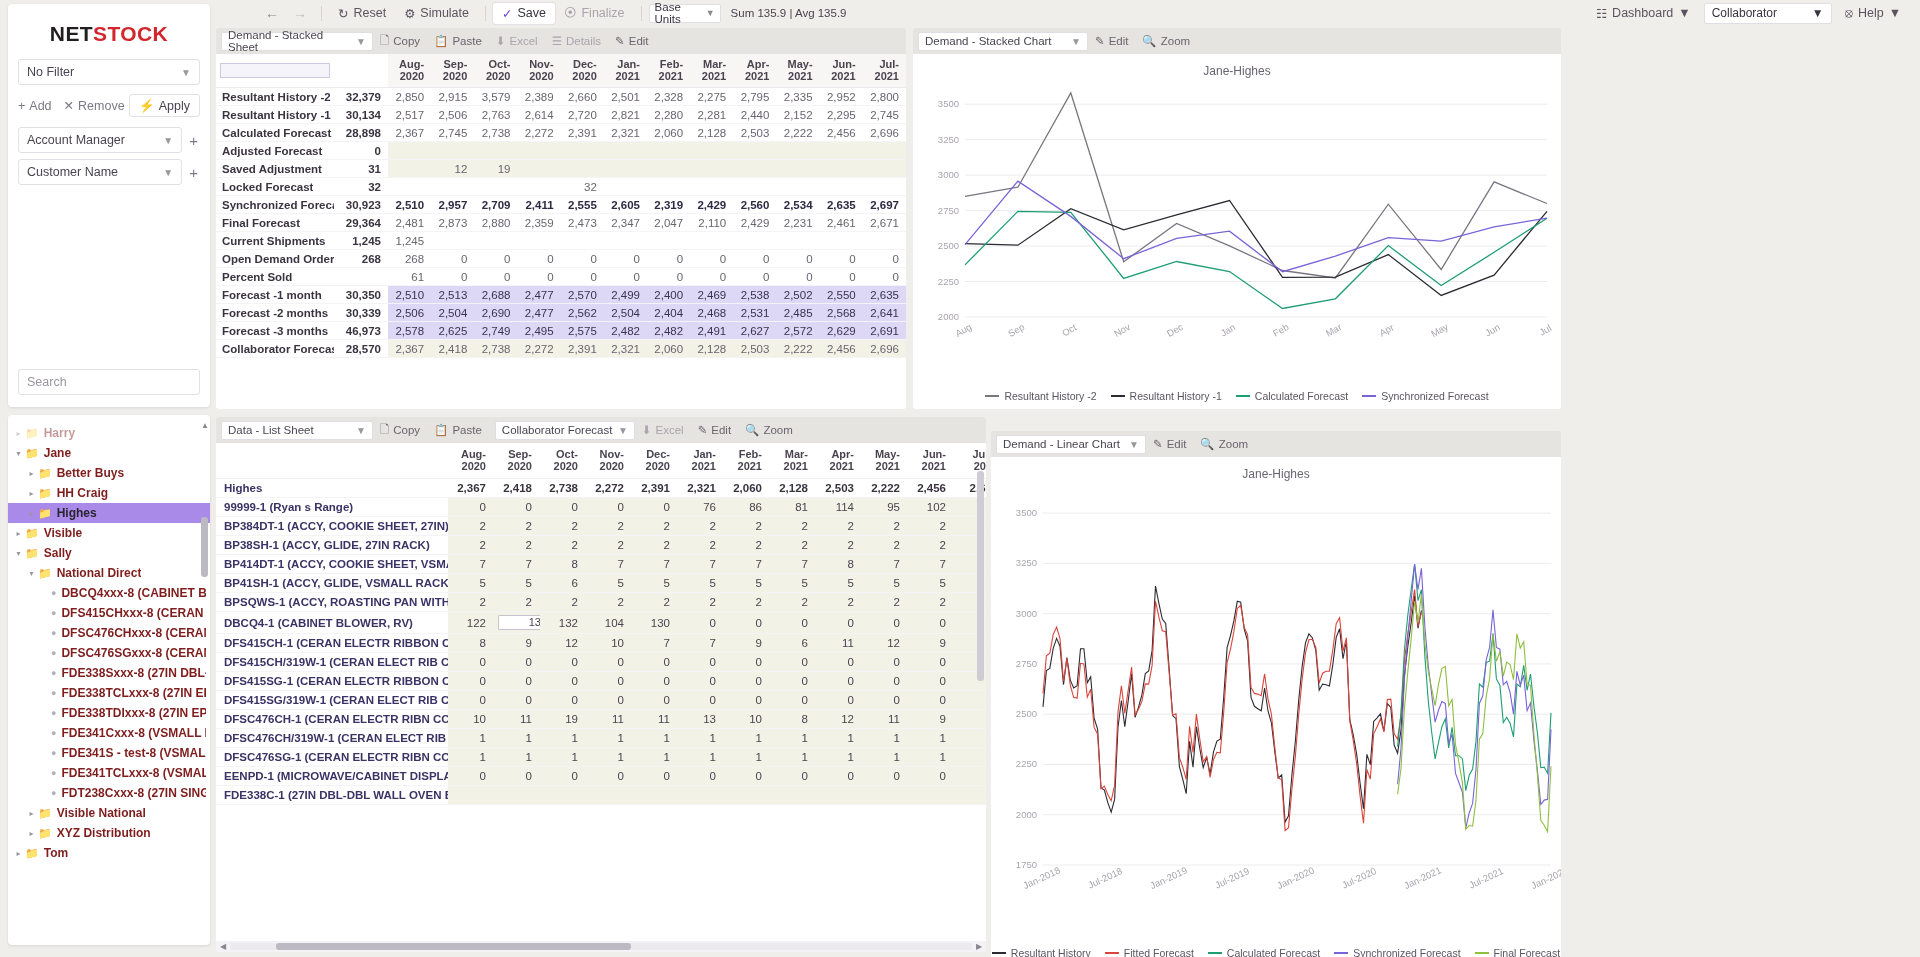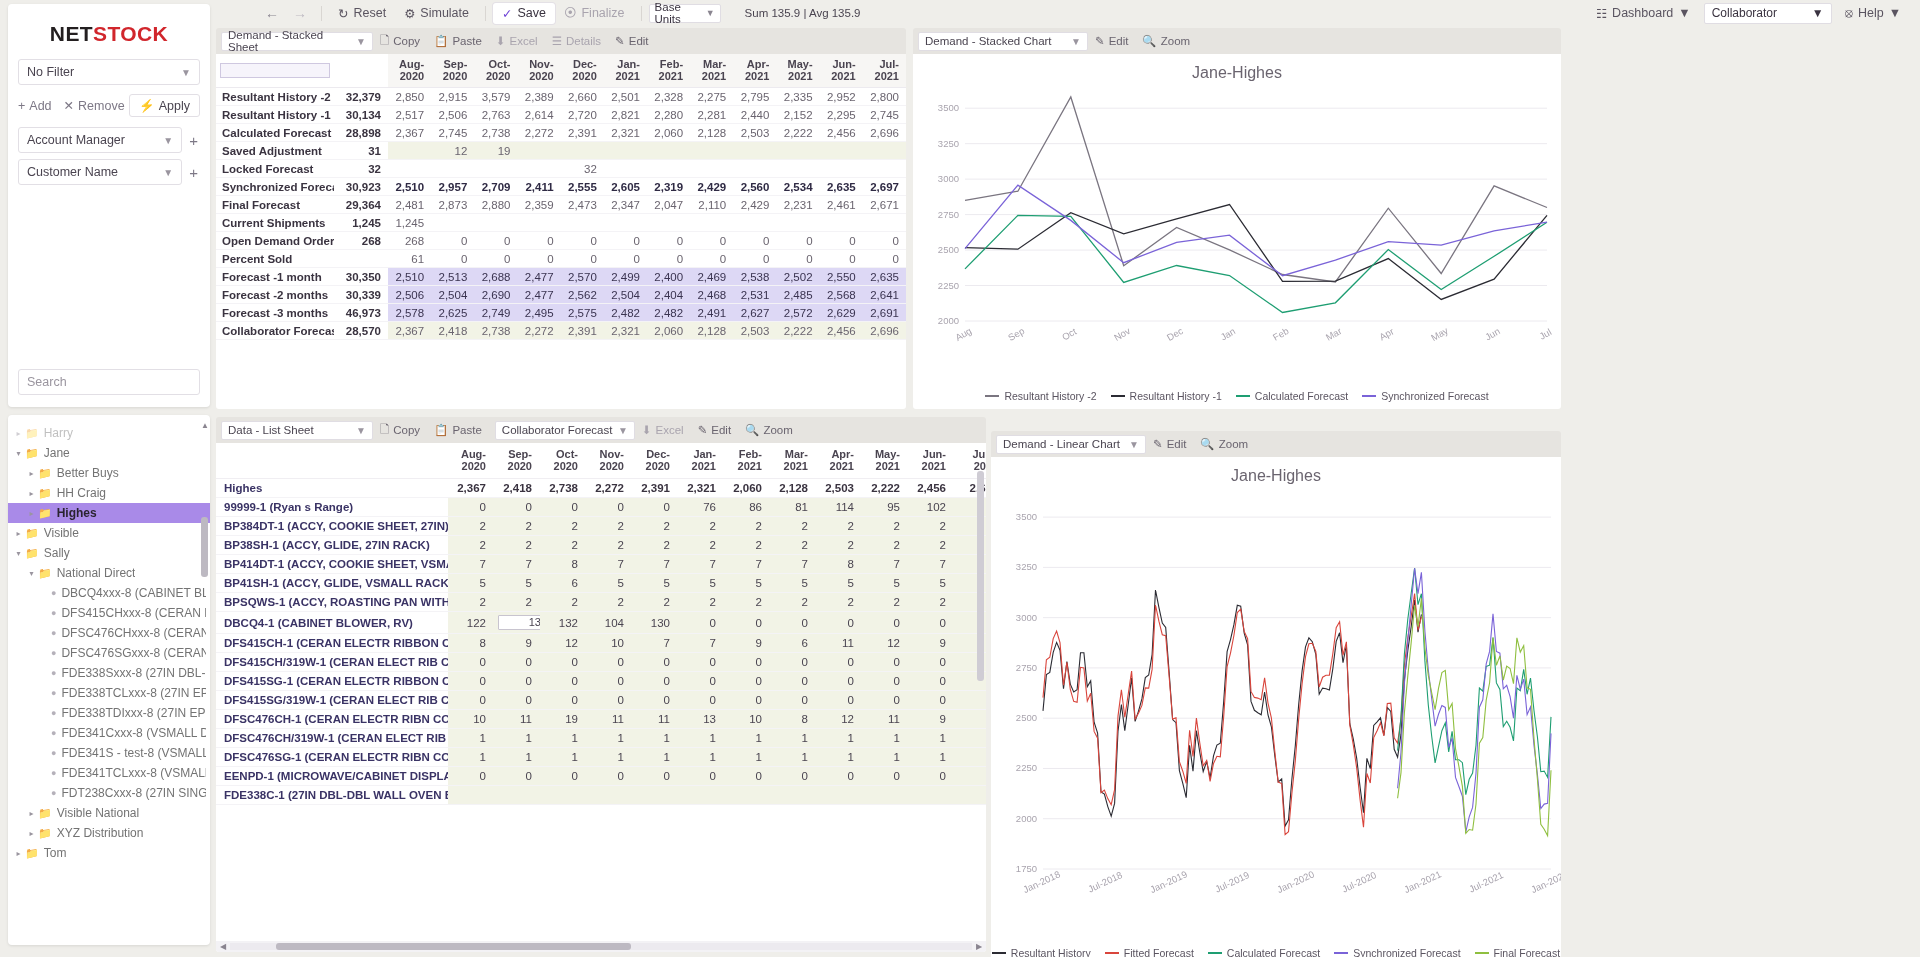--- a/index.html
+++ b/index.html
@@ -31,21 +31,21 @@
   }
   .tb-sep { width: 1px; height: 15px; background: #d9d6d2; margin: 0 7px; }
   .navarrow { color: #8a8590; font-size: 14px; padding: 0 7px; cursor: pointer; }
   .navarrow.dim { color: #bdb9c2; }
   .tb-select {
     display: flex; align-items: center; justify-content: space-between;
     background: #fff; border: 1px solid #e0dde3; border-radius: 2px;
     height: 19px; padding: 0 5px; font-size: 11.5px; min-width: 68px; cursor: pointer;
   }
   .tb-select .cv { color: #8a8590; margin-left: 8px; font-size: 9px; }
-  .sumtxt { font-size: 11.5px; color: #4a4450; margin-left: 24px; white-space: nowrap; }
+  .sumtxt { font-size: 11.5px; color: #4a4450; margin-left: 10px; white-space: nowrap; }
   .tb-right { margin-left: auto; display: flex; align-items: center; gap: 4px; margin-right: 10px; }
   .dashsel {
     background: #fff; border: 1px solid #e0dde3; border-radius: 2px; height: 21px;
     display: flex; align-items: center; justify-content: space-between;
     padding: 0 7px; font-size: 12px; width: 128px; cursor: pointer;
   }
 
   
   .sidebar { position: absolute; left: 8px; top: 4px; width: 202px; }
   .panel-card {
@@ -81,21 +81,21 @@
   .tnode {
     display: flex; align-items: center; height: 20px; white-space: nowrap;
     overflow: hidden; cursor: pointer; padding-right: 4px;
   }
   .tnode.sel { background: #a98ae8; }
   .tnode.sel .tlabel { color: #2a2430; font-weight: bold; }
   .tnode.sel .folder { color: #4a3a6a; }
   .tcaret { width: 13px; text-align: center; color: #9a959f; font-size: 8px; flex: none; }
   .folder { color: #9a959f; font-size: 11px; margin-right: 5px; flex: none; }
   .dot { color: #b5b1ba; font-size: 9px; margin-right: 5px; flex: none; }
-  .tlabel { color: #737373; overflow: hidden; text-overflow: clip; }
+  .tlabel { color: #7f1d1d; overflow: hidden; text-overflow: clip; font-weight: bold; }
   .tscroll { position: absolute; right: 2px; top: 6px; width: 7px; height: 520px; }
   .tscroll .up { color: #8a8590; font-size: 8px; text-align: center; }
   .tscroll .thumb { position: absolute; top: 96px; left: 0; width: 7px; height: 60px; background: #bdb9c2; border-radius: 3px; }
 
   
   .stacked-panel { position: absolute; left: 216px; top: 28px; width: 690px; height: 381px; }
   .list-panel { position: absolute; left: 216px; top: 417px; width: 770px; height: 535px; }
   .chart-top { position: absolute; left: 913px; top: 28px; width: 648px; height: 381px; }
   .chart-bot { position: absolute; left: 991px; top: 431px; width: 570px; height: 535px; }
 
@@ -162,21 +162,21 @@
   .hscroll .arrow { width: 14px; text-align: center; color: #8a8590; font-size: 8px; }
   .hscroll .track { flex: 1; height: 7px; background: #eceaef; position: relative; }
   .hscroll .thumb { position: absolute; left: 46px; top: 0; width: 355px; height: 7px; background: #bdb9c2; border-radius: 3px; }
   .vscroll {
     position: absolute; right: 2px; top: 26px; width: 7px; height: 440px;
   }
   .vscroll .thumb { position: absolute; top: 2px; width: 7px; height: 210px; background: #cfccd4; border-radius: 3px; }
 
   
   .chartbody { background: #fff; border-radius: 0 0 3px 3px; height: calc(100% - 26px); position: relative; }
-  .charttitle { text-align: center; font-size: 16px; color: #6a646f; padding-top: 10px; }
+  .charttitle { text-align: center; font-size: 12px; color: #6a646f; padding-top: 10px; }
   .legend {
     position: absolute; bottom: 7px; left: 0; width: 100%;
     display: flex; justify-content: center; flex-wrap: wrap; gap: 14px; font-size: 10.5px; color: #5a5460;
   }
   .legend .li { display: flex; align-items: center; gap: 5px; cursor: pointer; }
   .legend .sw { width: 14px; height: 2px; display: inline-block; }
   svg { display: block; }
   .axlbl { font-size: 9.5px; fill: #a9a4ae; font-family: "Liberation Sans", sans-serif; }
 </style>
 </head>
@@ -499,20 +499,36 @@
               <td>2,738</td>
               <td>2,272</td>
               <td>2,391</td>
               <td>2,321</td>
               <td>2,060</td>
               <td>2,128</td>
               <td>2,503</td>
               <td>2,222</td>
               <td>2,456</td>
               <td>2,696</td>
+            </tr>
+            <tr class="r-adj">
+              <td class="lbl">Adjusted Forecast</td>
+              <td class="tot">0</td>
+              <td></td>
+              <td></td>
+              <td></td>
+              <td></td>
+              <td></td>
+              <td></td>
+              <td></td>
+              <td></td>
+              <td></td>
+              <td></td>
+              <td></td>
+              <td></td>
             </tr>
             <tr class="r-saved">
               <td class="lbl">Saved Adjustment</td>
               <td class="tot">31</td>
               <td></td>
               <td>12</td>
               <td>19</td>
               <td></td>
               <td></td>
               <td></td>

